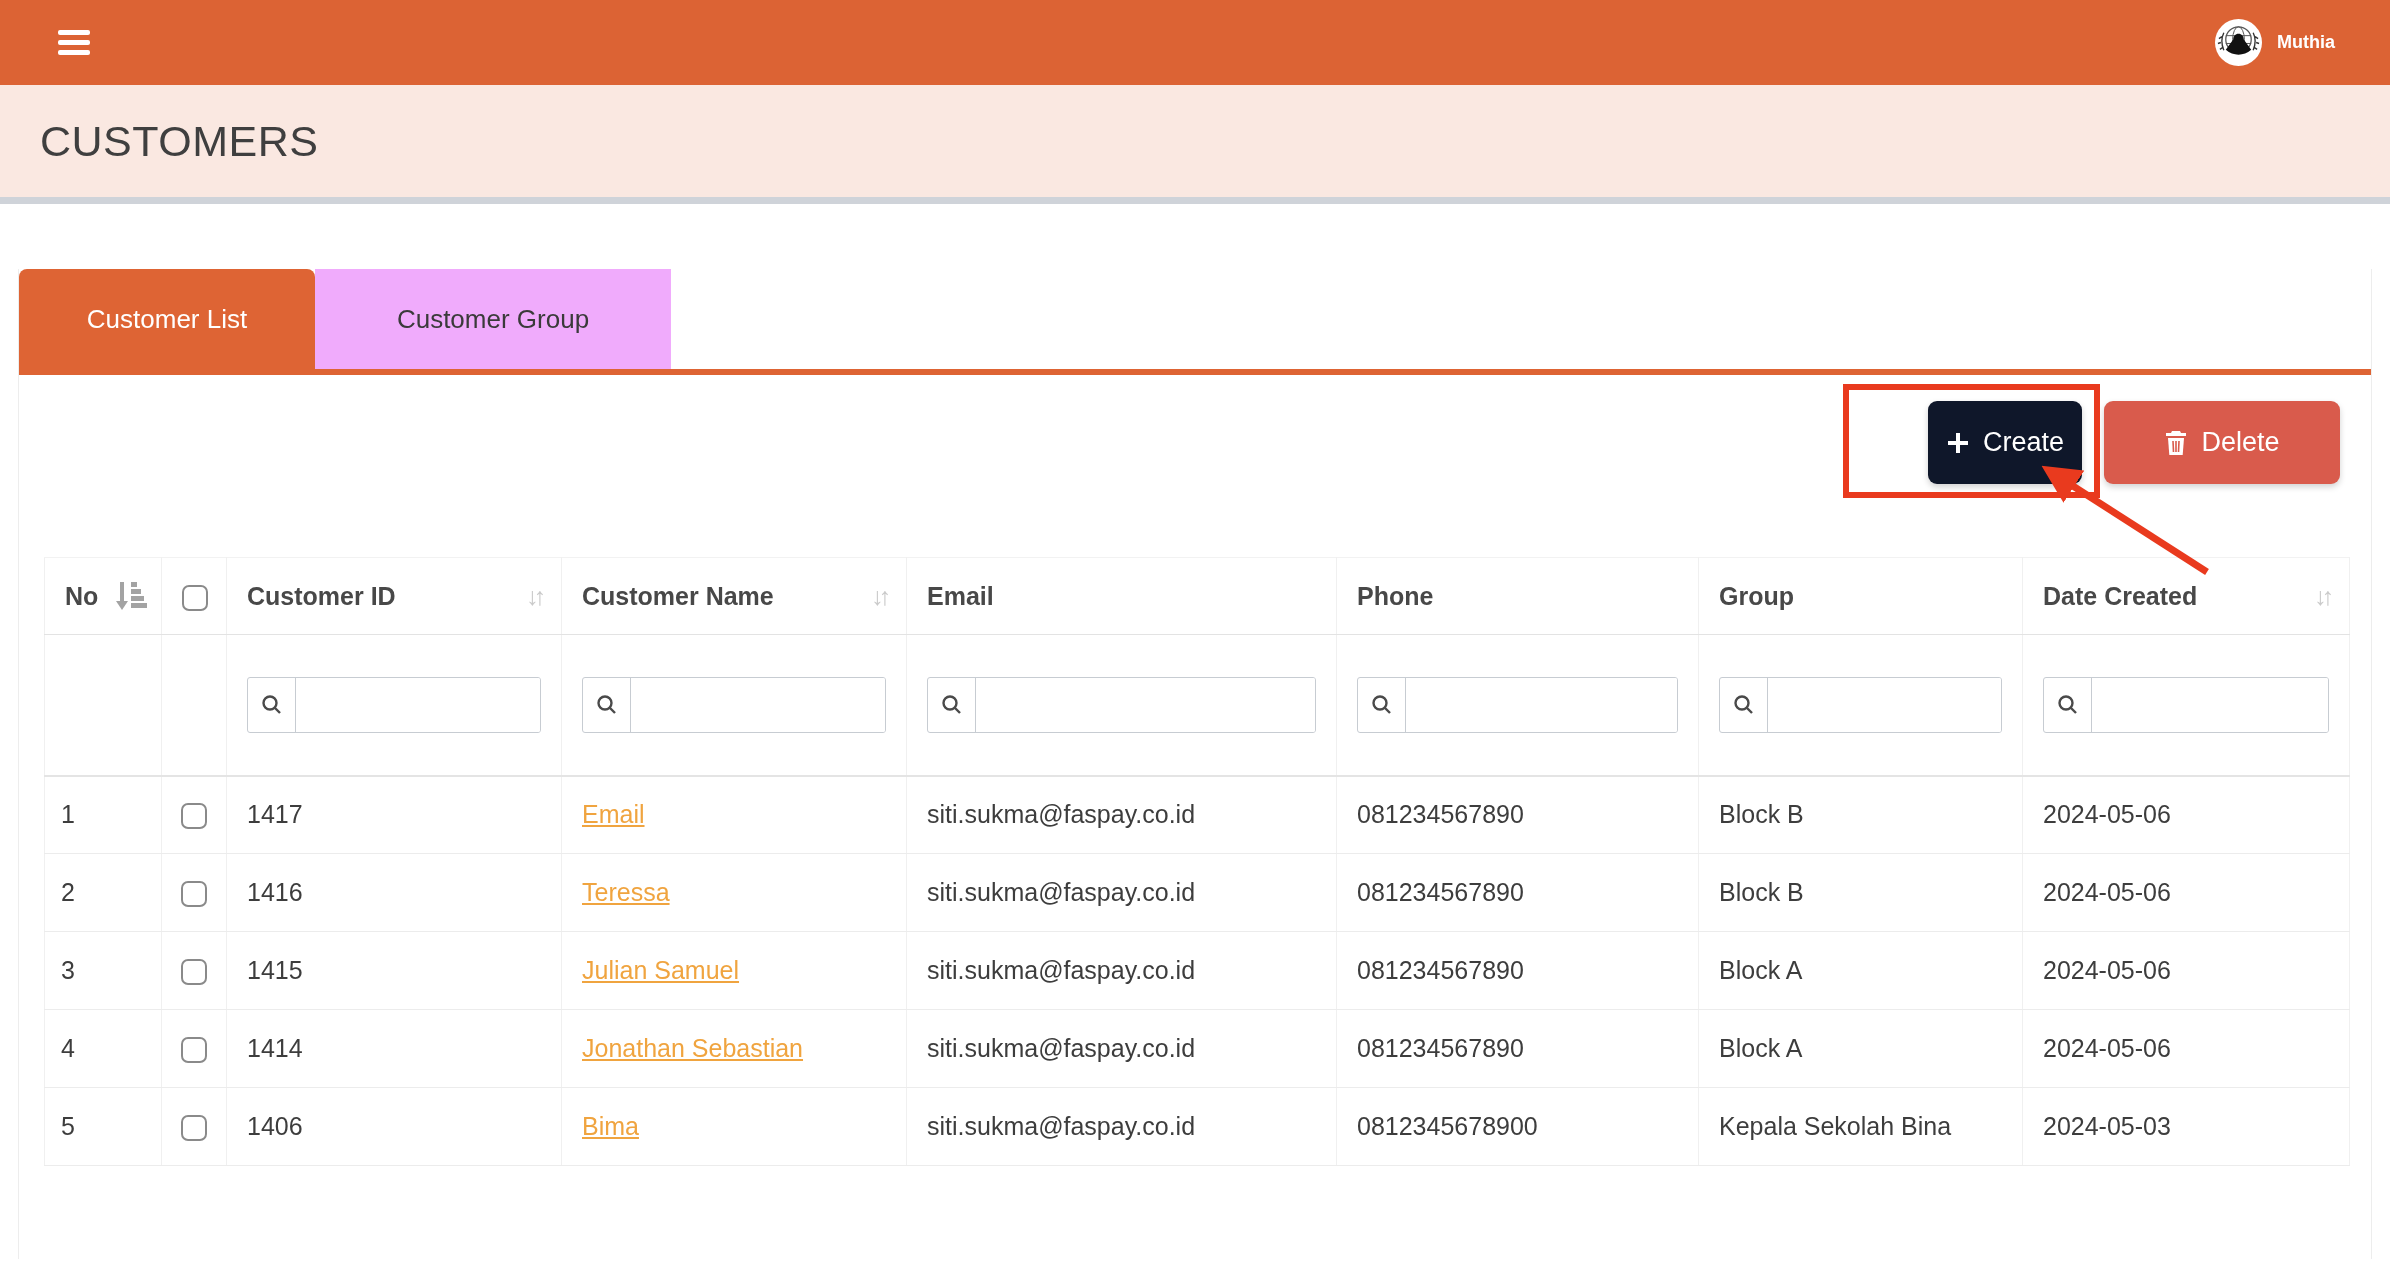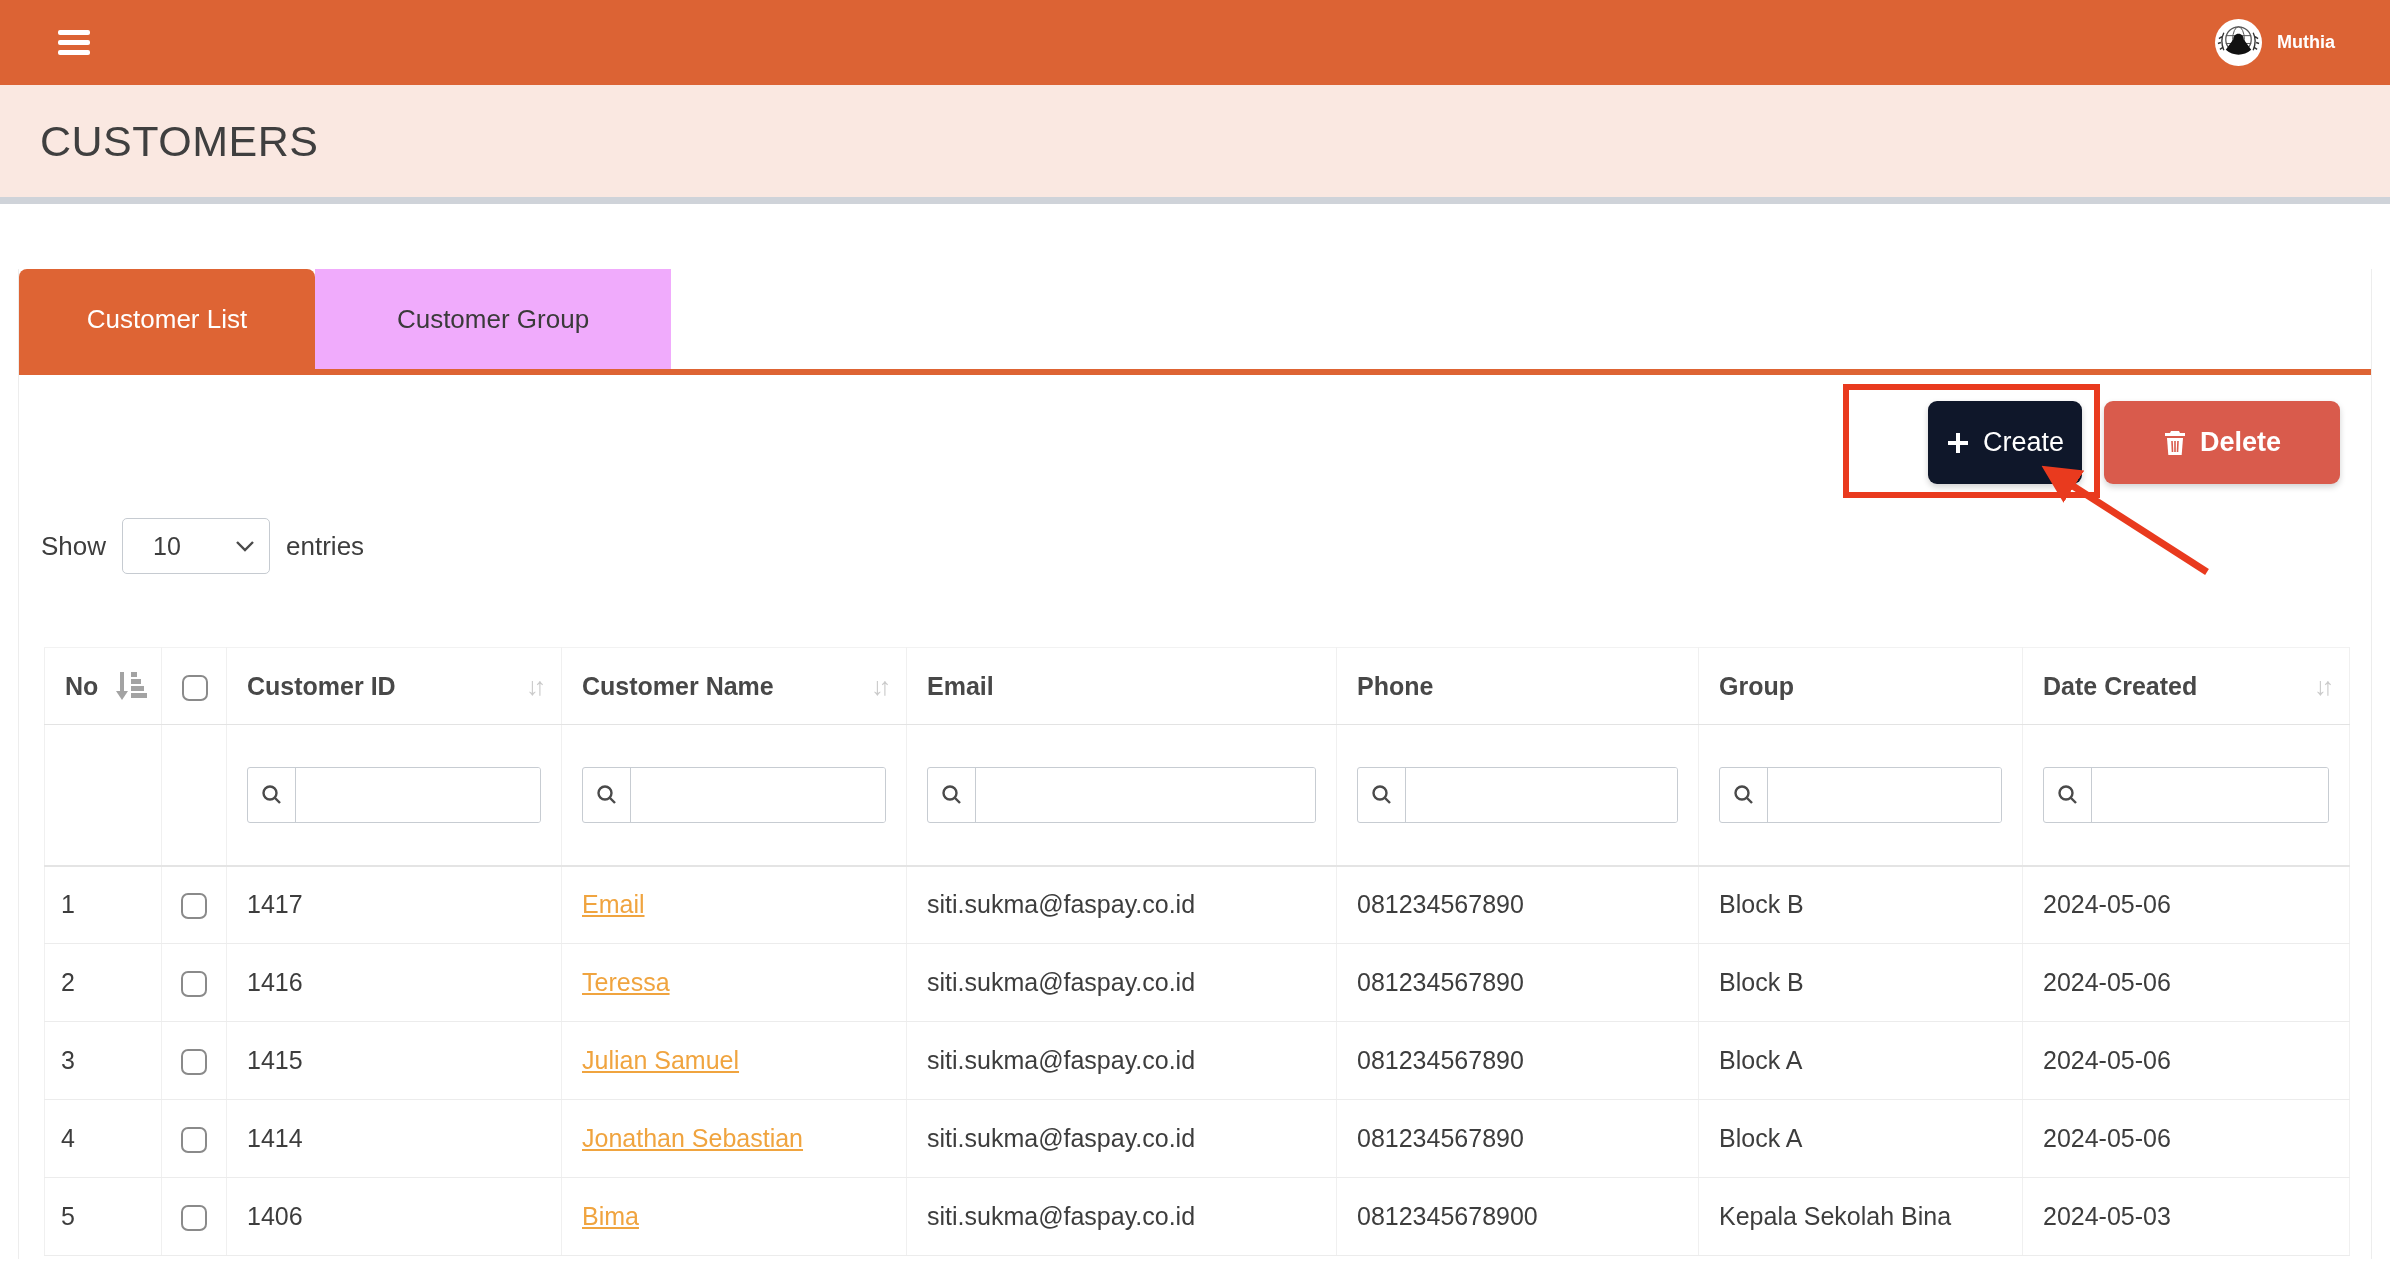--- a/index.html
+++ b/index.html
@@ -31,21 +31,21 @@
   .tab.active { width:296px; background:#DE6434; color:#fff; border-radius:8px 8px 0 0; }
   .tab.inactive { width:356px; color:#3A3A3A; background:#f0abfc; }
 
   
   .toolbar { display:flex; justify-content:flex-end; gap:22px; padding:26px 31px 0 0; }
   .btn { height:83px; border:none; border-radius:9px; color:#fff; font-size:27px; font-family:inherit;
          display:inline-flex; align-items:center; justify-content:center; gap:13px;
          box-shadow:0 3px 6px rgba(0,0,0,0.18); cursor:pointer; }
   .btn-create { width:154px; background:#0f172a; }
   .btn-import { width:236px; background:#3C7168; }
-  .btn-delete { width:236px; background:#D95B4C;font-weight:bold; }
+  .btn-delete { width:236px; background:#D95B4C; }
 
   
   .entries-bar { display:flex; align-items:center; gap:16px; padding:34px 0 0 22px; font-size:26px; color:#3D3D3D; }
   .select-wrap { position:relative; width:148px; height:56px; border:1px solid #C6CBD1; border-radius:5px; background:#fff; }
   .select-wrap select { appearance:none; -webkit-appearance:none; width:100%; height:100%; border:none; background:transparent;
                         font-size:25px; color:#3D3D3D; padding:0 0 0 30px; font-family:inherit; cursor:pointer; }
   .select-wrap .chev { position:absolute; right:14px; top:50%; transform:translateY(-50%); pointer-events:none; }
 
   
   table.customers { table-layout:fixed; border-collapse:collapse; margin:73px 24px 0 25px; width:2305px; }
@@ -125,32 +125,20 @@
         <path d="M8 1 h8 l1 2 h5 v3 H2 V3 h5 z" fill="#fff"></path>
         <path d="M4 8 h16 l-1.3 17 H5.3 z" fill="#fff"></path>
         <line x1="9" y1="11" x2="9.5" y2="22" stroke="#D95B4C" stroke-width="1.6"></line>
         <line x1="12" y1="11" x2="12" y2="22" stroke="#D95B4C" stroke-width="1.6"></line>
         <line x1="15" y1="11" x2="14.5" y2="22" stroke="#D95B4C" stroke-width="1.6"></line>
       </svg>
       <span>Delete</span>
     </button>
   </div>
 
-  <div class="entries-bar">
-    <span>Show</span>
-    <span class="select-wrap">
-      <select>
-        <option>10</option>
-      </select>
-      <svg class="chev" width="20" height="12" viewBox="0 0 20 12">
-        <polyline points="2,2 10,10 18,2" fill="none" stroke="#4a4a4a" stroke-width="2.4"></polyline>
-      </svg>
-    </span>
-    <span>entries</span>
-  </div>
 
   <table class="customers">
     <colgroup>
       <col style="width:117px">
         <col style="width:65px">
         <col style="width:335px">
         <col style="width:345px">
       <col style="width:430px">
         <col style="width:362px">
         <col style="width:324px">

